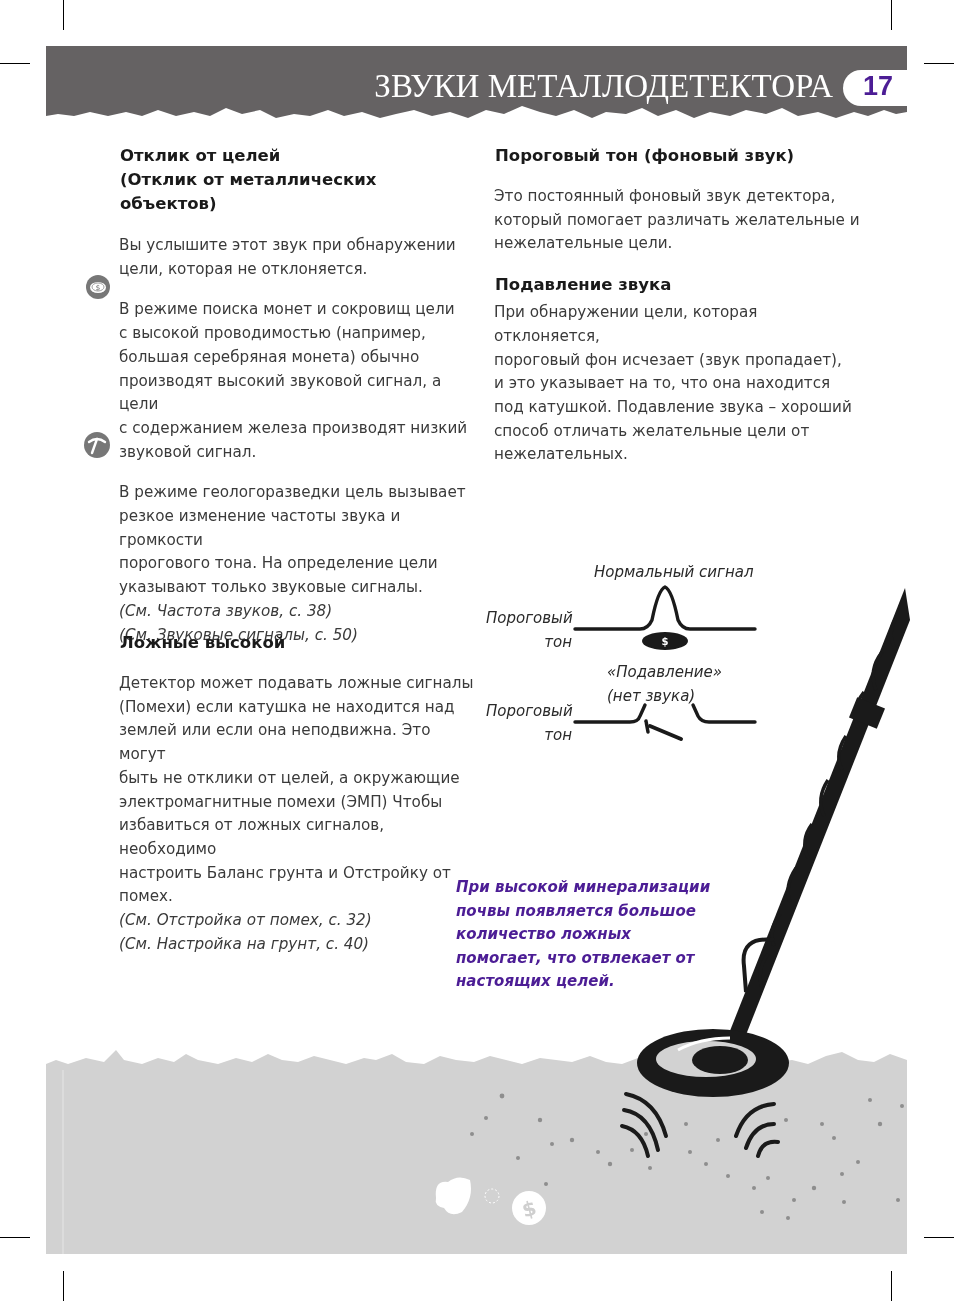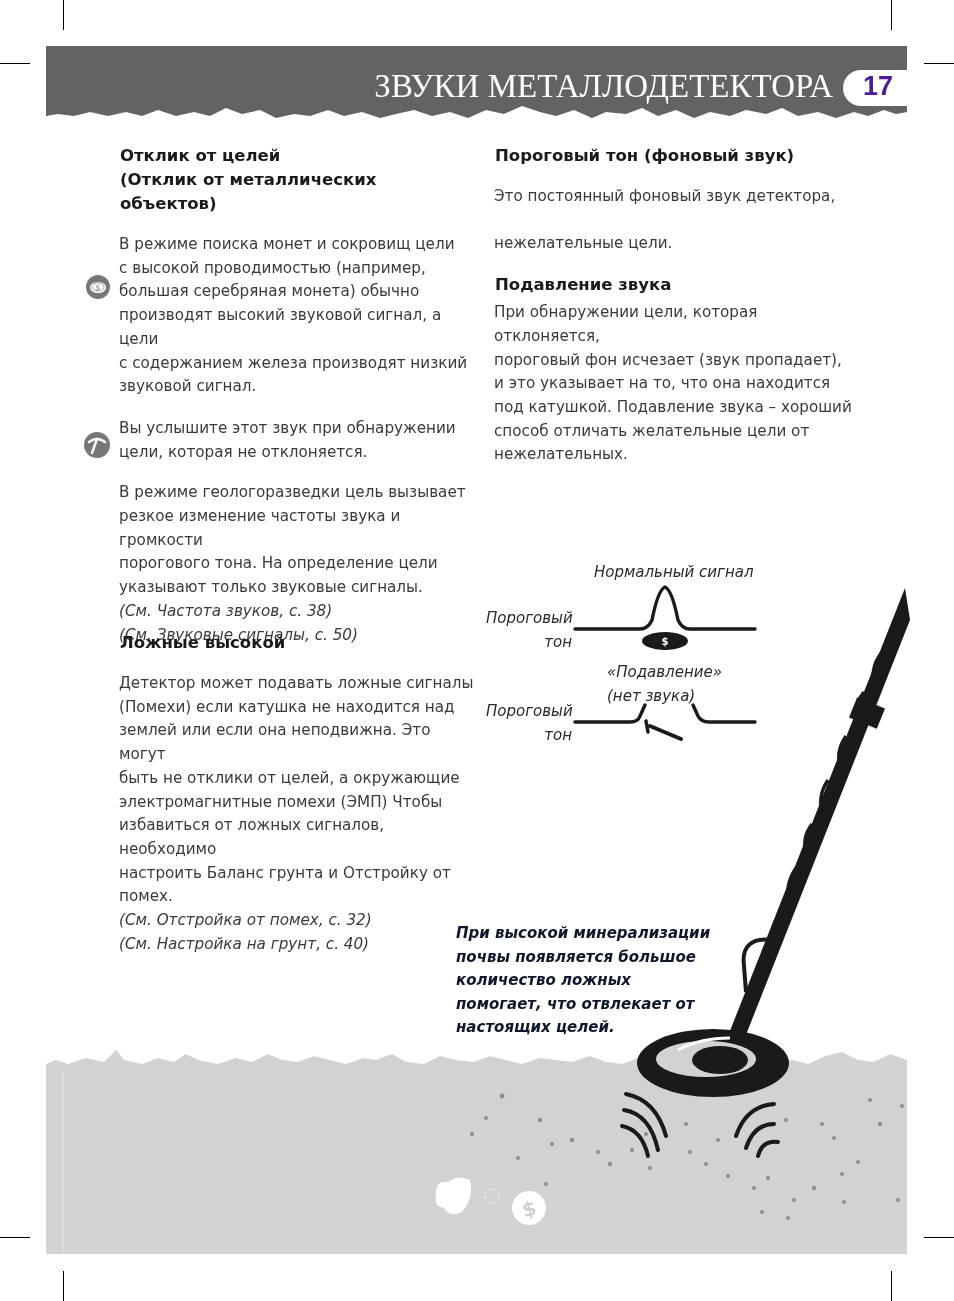--- a/index.html
+++ b/index.html
@@ -14,22 +14,22 @@
                 border-radius:18px 0 0 18px; }
   .page-number { position:absolute; right:14px; top:25px; font-family:"Liberation Sans", sans-serif;
                  font-weight:bold; font-size:27px; color:#4c1d95; }
   .col { position:absolute; }
   h2 { margin:1px; font-family:"DejaVu Sans", sans-serif; font-weight:bold; font-size:16.5px;
        line-height:24px; color:#1a1a1a; }
   p { margin:0; font-size:15.2px; line-height:23.7px; color:#3a3a3a; }
   .ref { font-style:italic;margin-top:36px; }
   .icon-badge { position:absolute; width:24px; height:24px; border-radius:50%; background:#777; }
   .diag-label { position:absolute; font-style:italic; font-size:15px; line-height:23.5px; color:#2a2a2a; white-space:nowrap; }
-  .caption { position:absolute; left:456px; top:922px; font-style:italic; font-weight:bold;
-             font-size:15px; line-height:23.5px; color:#0f172a; }
+  .caption { position:absolute; left:456px; top:876px; font-style:italic; font-weight:bold;
+             font-size:15px; line-height:23.5px; color:#4c1d95; }
   .ground { position:absolute; left:46px; top:1040px; width:861px; height:214px; }
 </style>
 </head>
 <body>
 
 <div class="crop" style="left:63px;top:0;width:1px;height:30px;"></div>
 <div class="crop" style="left:0;top:63px;width:30px;height:1px;"></div>
 <div class="crop" style="left:891px;top:0;width:1px;height:30px;"></div>
 <div class="crop" style="left:924px;top:63px;width:30px;height:1px;"></div>
 <div class="crop" style="left:0;top:1237px;width:30px;height:1px;"></div>
@@ -44,31 +44,31 @@
   <div class="header-title">ЗВУКИ МЕТАЛЛОДЕТЕКТОРА</div>
   <div class="page-badge"></div>
   <div class="page-number">17</div>
 </div>
 
 <div class="col" style="left:119px;top:143px;width:355px;">
   <h2>
     <span>Отклик от целей</span><br>
     <span>(Отклик от металлических объектов)</span>
   </h2>
+  <p style="margin-top:18px;">
+    <span>Вы услышите этот звук при обнаружении</span><br>
+    <span>цели, которая не отклоняется.</span>
+  </p>
   <p style="margin-top:17px;">
     <span>В режиме поиска монет и сокровищ цели</span><br>
     <span>с высокой проводимостью (например,</span><br>
     <span>большая серебряная монета) обычно</span><br>
     <span>производят высокий звуковой сигнал, а цели</span><br>
     <span>с содержанием железа производят низкий</span><br>
     <span>звуковой сигнал.</span>
-  </p>
-  <p style="margin-top:18px;">
-    <span>Вы услышите этот звук при обнаружении</span><br>
-    <span>цели, которая не отклоняется.</span>
   </p>
   <p style="margin-top:17px;">
     <span>В режиме геологоразведки цель вызывает</span><br>
     <span>резкое изменение частоты звука и громкости</span><br>
     <span>порогового тона. На определение цели</span><br>
     <span>указывают только звуковые сигналы.</span><br>
     <span class="ref">(См. Частота звуков, с. 38)</span><br>
     <span class="ref">(См. Звуковые сигналы, с. 50)</span>
   </p>
 </div>
@@ -101,21 +101,21 @@
     <span>помех.</span><br>
     <span class="ref">(См. Отстройка от помех, с. 32)</span><br>
     <span class="ref">(См. Настройка на грунт, с. 40)</span>
   </p>
 </div>
 
 <div class="col" style="left:494px;top:143px;width:370px;">
   <h2>Пороговый тон (фоновый звук)</h2>
   <p style="margin-top:17px;">
     <span>Это постоянный фоновый звук детектора,</span><br>
-    <br>
+    <span>который помогает различать желательные и</span><br>
     <span>нежелательные цели.</span>
   </p>
   <h2 style="margin-top:17px;">Подавление звука</h2>
   <p style="margin-top:4px;">
     <span>При обнаружении цели, которая отклоняется,</span><br>
     <span>пороговый фон исчезает (звук пропадает),</span><br>
     <span>и это указывает на то, что она находится</span><br>
     <span>под катушкой. Подавление звука – хороший</span><br>
     <span>способ отличать желательные цели от</span><br>
     <span>нежелательных.</span>

